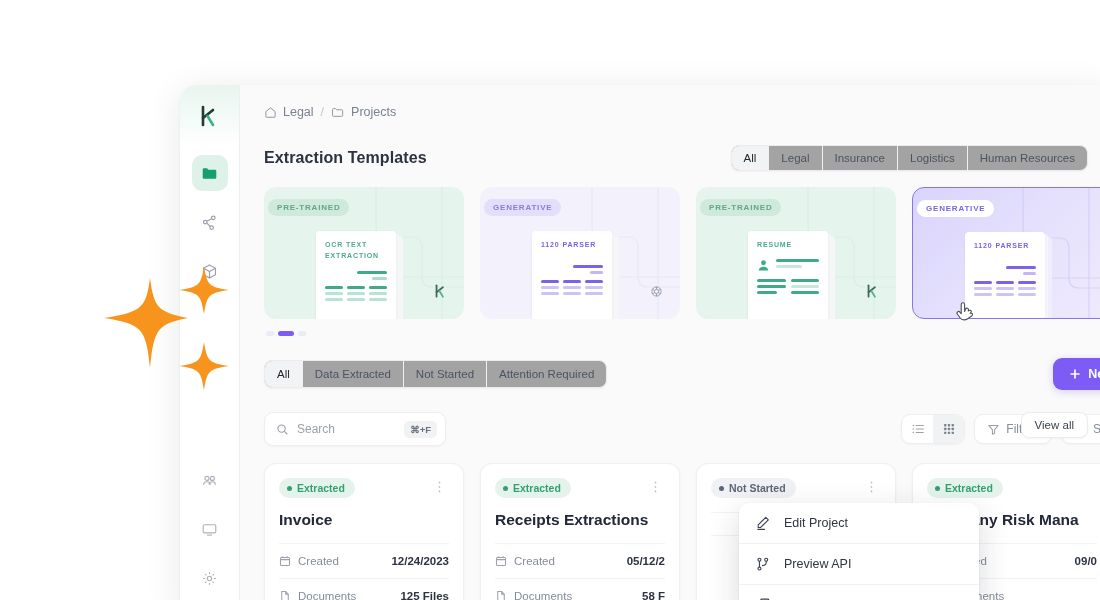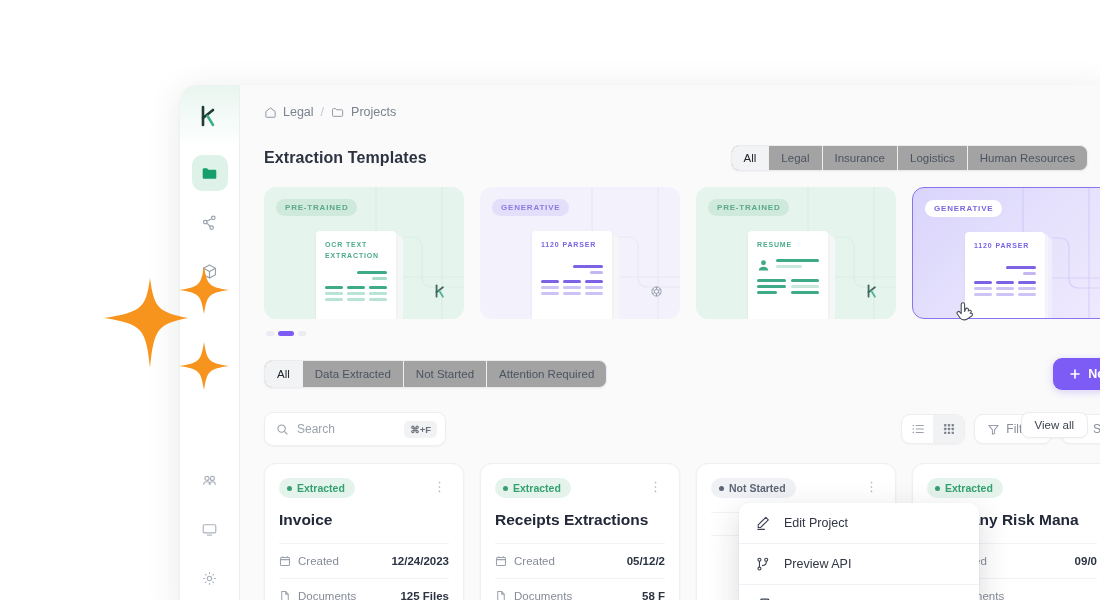--- a/index.html
+++ b/index.html
@@ -116,21 +116,21 @@
     flex: none;
     background: #e8f5ef;
   }
   .tpl-card.green { background: #e6f4ee; }
   .tpl-card.purple { background: #f2f1fc; }
   .tpl-card.sel {
     background: linear-gradient(135deg, #d9d4fb 0%, #e6e2fd 55%, #efeafd 100%);
     border: 1.5px solid #8b72f0;
   }
   .tpl-pill {
-    position: absolute; left: 12px; top: 12px;
+    position: absolute; left: 4px; top: 12px;
     font-size: 8px; letter-spacing: .8px; font-weight: bold;
     padding: 4px 9px; border-radius: 20px;
   }
   .tpl-pill.green { background: #cfe9dd; color: #5aa98a; }
   .tpl-pill.purple { background: #e3def9; color: #8b7ae0; }
   .tpl-pill.sel { background: #ffffff; color: #7c66e0; }
   .doc-stack { position: absolute; left: 52px; top: 44px; }
   .doc-back {
     position: absolute; background: #f4f6f7; border-radius: 4px;
     width: 78px; height: 90px;

